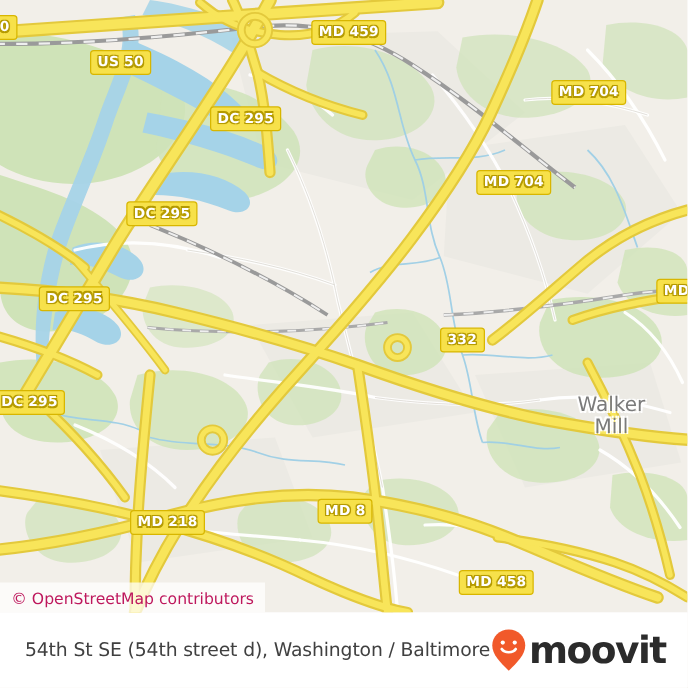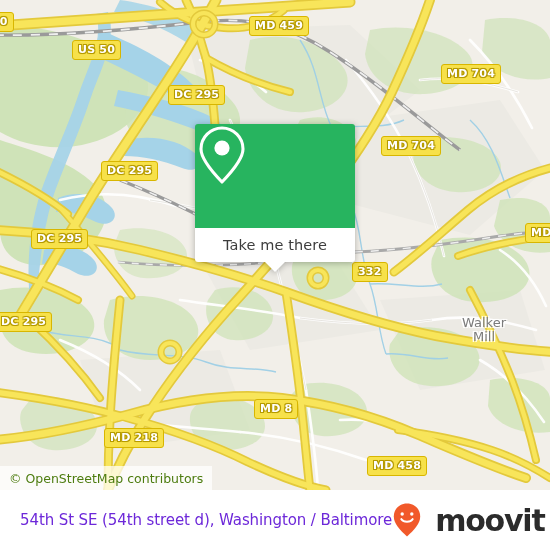--- a/index.html
+++ b/index.html
@@ -60,21 +60,21 @@
        0    0   2px #b59a00;
     letter-spacing: 0.2px;
     box-sizing: border-box;
   }
 
   
   .place-label {
     position: absolute;
     color: #7b7b7b;
     font-family: "DejaVu Sans", sans-serif;
-    font-size: 13px;
+    font-size: 16px;
     line-height: 1.05;
     text-align: center;
     white-space: nowrap;
     text-shadow:
       -1.4px -1.4px 0 rgba(255,255,255,.95),
        1.4px -1.4px 0 rgba(255,255,255,.95),
       -1.4px  1.4px 0 rgba(255,255,255,.95),
        1.4px  1.4px 0 rgba(255,255,255,.95),
        0 0 3px rgba(255,255,255,.95);
   }
@@ -128,21 +128,21 @@
   
   #attribution {
     position: absolute;
     left: 0;
     bottom: 0;
     height: 24px;
     display: flex;
     align-items: center;
     padding: 0 9px 0 9px;
     background: rgba(255,255,255,0.72);
-    color: #4d7c0f;
+    color: #be185d;
     font-family: "DejaVu Sans", sans-serif;
     font-size: 12.5px;
     white-space: nowrap;
     box-sizing: border-box;
   }
 
   
   #footer {
     position: absolute;
     left: 0;
@@ -150,30 +150,30 @@
     width: 550px;
     height: 60px;
     background: #ffffff;
     display: flex;
     align-items: center;
     justify-content: space-between;
     padding: 0 20px 0 20px;
     box-sizing: border-box;
   }
   #footer-address {
-    color: #6d28d9;
+    color: #404040;
     font-family: "DejaVu Sans", sans-serif;
     font-size: 15px;
     white-space: nowrap;
     letter-spacing: -0.1px;
   }
   #brand {
     display: flex;
     align-items: center;
-    gap: 12px;
+    gap: 0px;
   }
   #brand-wordmark {
     color: #2b2b2b;
     font-family: "DejaVu Sans", sans-serif;
     font-weight: bold;
     font-size: 30px;
     letter-spacing: -1.2px;
     line-height: 1;
     margin-left: 1px;
     position: relative;
@@ -367,40 +367,28 @@
     <div class="shield" style="left:249px; top:16px;">MD 459</div>
     <div class="shield" style="left:441px; top:64px;">MD 704</div>
     <div class="shield" style="left:168px; top:85px;">DC 295</div>
     <div class="shield" style="left:381px; top:136px;">MD 704</div>
     <div class="shield" style="left:101px; top:161px;">DC 295</div>
     <div class="shield" style="left:31px;  top:229px;">DC 295</div>
     <div class="shield" style="left:525px; top:223px;">MD 2</div>
     <div class="shield" style="left:352px; top:262px;">332</div>
     <div class="shield" style="left:-5px;  top:312px;">DC 295</div>
     <div class="shield" style="left:254px; top:399px;">MD 8</div>
-    <div class="shield" style="left:104px; top:428px;">MD 218</div>
+    <div class="shield" style="left:104px; top:408px;">MD 218</div>
     <div class="shield" style="left:367px; top:456px;text-align:right;">MD 458</div>
 
     <div class="place-label" style="left:462px; top:316px;">
       <div>Walker</div>
       <div>Mill</div>
     </div>
 
-    <div id="callout">
-      <div id="callout-body">
-        <svg width="54" height="62" viewBox="0 0 54 62">
-          <path d="M27 4 C15.4 4 6 13.4 6 25 C6 33 12 42.5 27 58 C42 42.5 48 33 48 25 C48 13.4 38.6 4 27 4 Z" fill="none" stroke="#ffffff" stroke-width="3.1" stroke-linejoin="round"></path>
-          <circle cx="27" cy="24" r="7.6" fill="#ffffff"></circle>
-        </svg>
-      </div>
-      <div id="callout-footer">
-        <span id="callout-label">Take me there</span>
-        <div id="callout-tail"></div>
-      </div>
-    </div>
 
     <div id="attribution">
       <span>© OpenStreetMap contributors</span>
     </div>
   </div>
 
   <div id="footer">
     <div id="footer-address">54th St SE (54th street d), Washington / Baltimore</div>
 
     <div id="brand">

